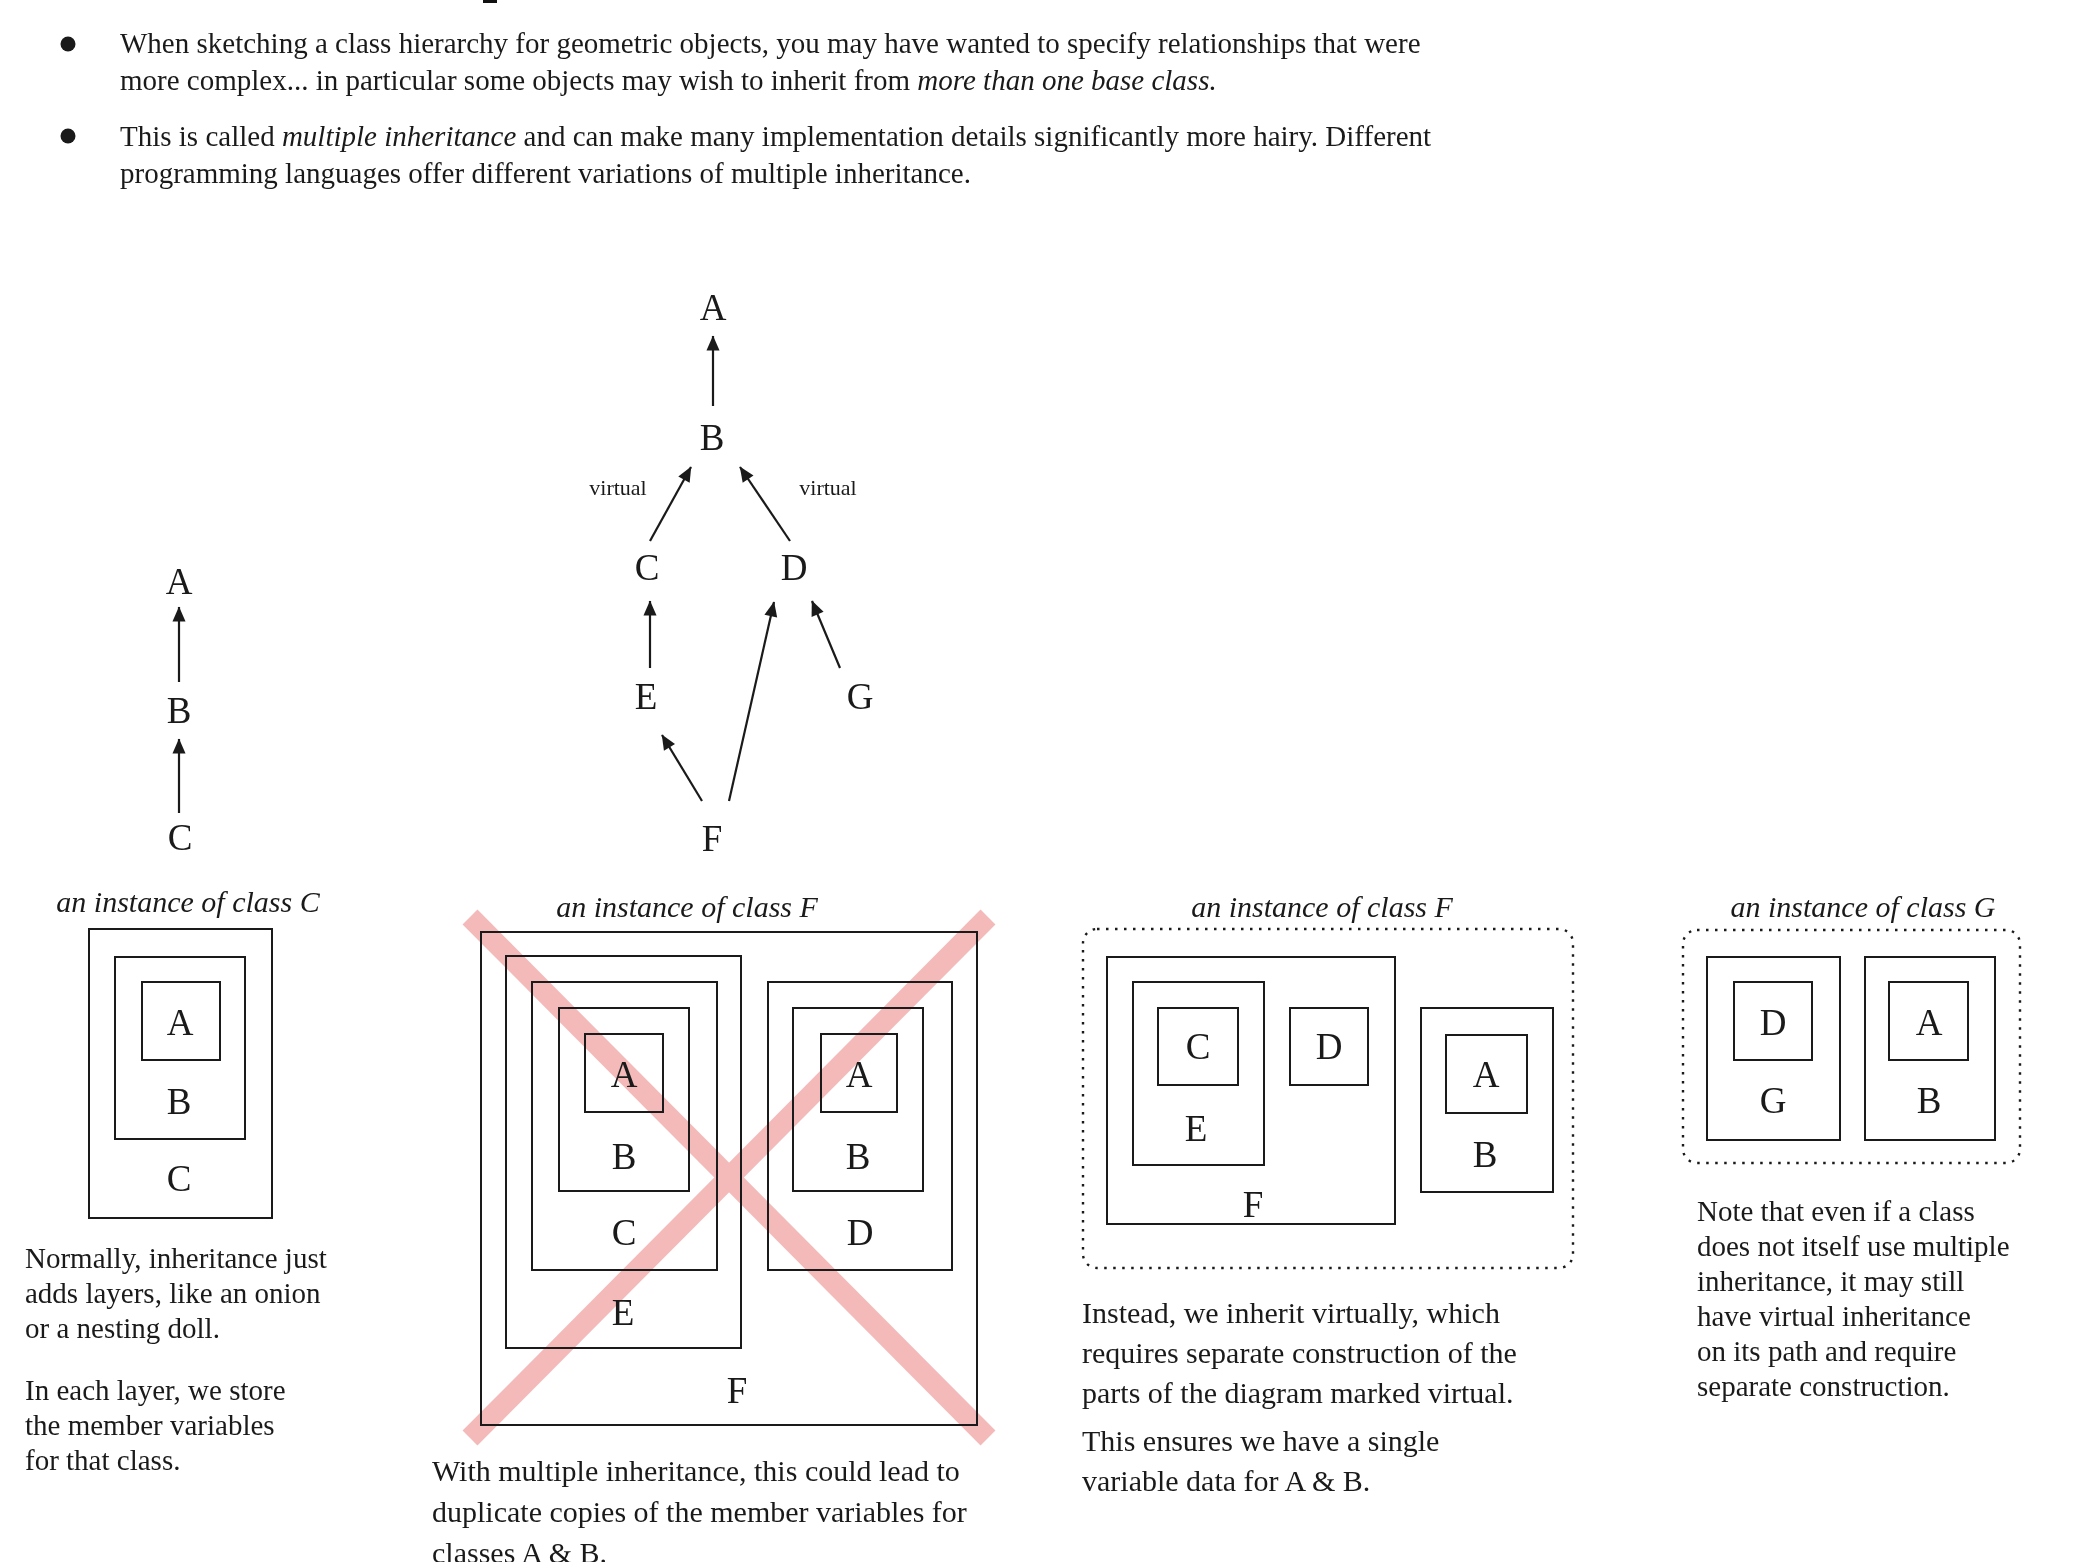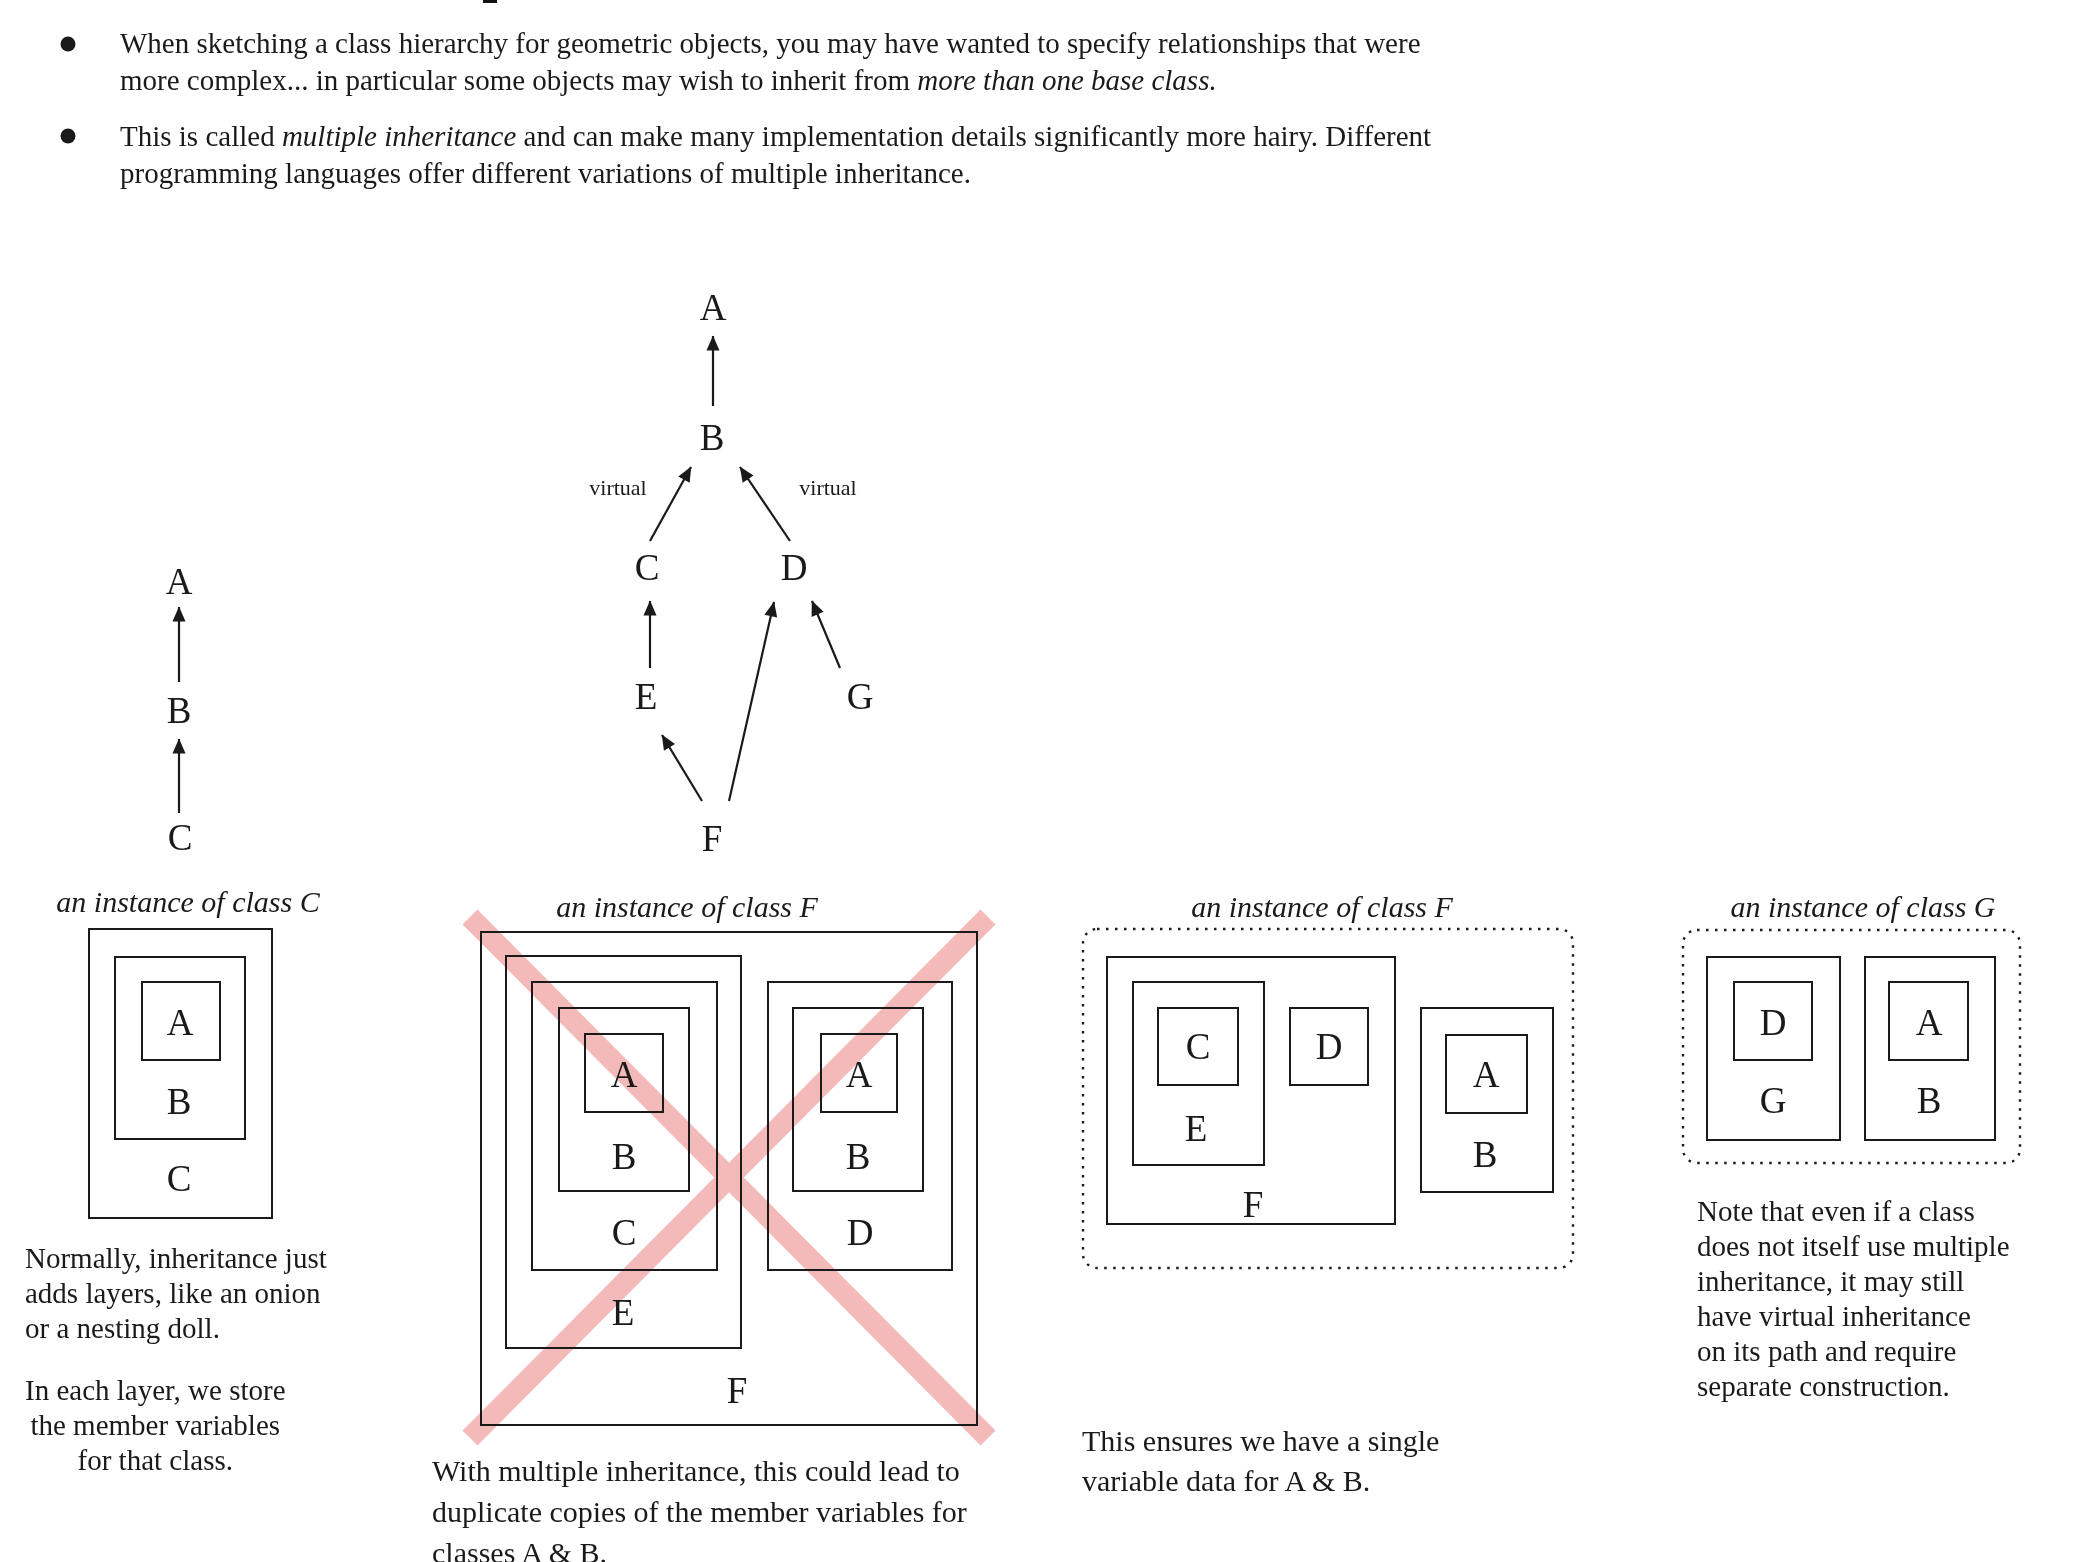--- a/index.html
+++ b/index.html
@@ -120,21 +120,21 @@
 
   <span class="caption" style="left:188px; top:884px;">an instance of class C</span>
   <span class="node" style="left:180px; top:1022px;">A</span>
   <span class="node" style="left:179px; top:1101px;">B</span>
   <span class="node" style="left:179px; top:1178px;">C</span>
   <div class="para p-small" style="left:25px; top:1241px;">
     <div>Normally, inheritance just</div>
     <div>adds layers, like an onion</div>
     <div>or a nesting doll.</div>
   </div>
-  <div class="para p-small" style="left:25px; top:1373px;text-align:center;">
+  <div class="para p-small" style="left:25px; top:1373px;">
     <div>In each layer, we store</div>
     <div>the member variables</div>
     <div>for that class.</div>
   </div>
 
   <span class="caption" style="left:687px; top:889px;">an instance of class F</span>
   <span class="node" style="left:624px; top:1074px;">A</span>
   <span class="node" style="left:624px; top:1156px;">B</span>
   <span class="node" style="left:624px; top:1232px;">C</span>
   <span class="node" style="left:623px; top:1312px;">E</span>
@@ -148,20 +148,25 @@
     <div>classes A &amp; B.</div>
   </div>
 
   <span class="caption" style="left:1322px; top:889px;">an instance of class F</span>
   <span class="node" style="left:1198px; top:1046px;">C</span>
   <span class="node" style="left:1329px; top:1046px;">D</span>
   <span class="node" style="left:1196px; top:1128px;">E</span>
   <span class="node" style="left:1253px; top:1204px;">F</span>
   <span class="node" style="left:1486px; top:1074px;">A</span>
   <span class="node" style="left:1485px; top:1154px;">B</span>
+  <div class="para p-mid3" style="left:1082px; top:1293px;">
+    <div>Instead, we inherit virtually, which</div>
+    <div>requires separate construction of the</div>
+    <div>parts of the diagram marked virtual.</div>
+  </div>
   <div class="para p-mid3" style="left:1082px; top:1421px;">
     <div>This ensures we have a single</div>
     <div>variable data for A &amp; B.</div>
   </div>
 
   <span class="caption" style="left:1863px; top:889px;">an instance of class G</span>
   <span class="node" style="left:1773px; top:1022px;">D</span>
   <span class="node" style="left:1773px; top:1100px;">G</span>
   <span class="node" style="left:1929px; top:1022px;">A</span>
   <span class="node" style="left:1929px; top:1100px;">B</span>

